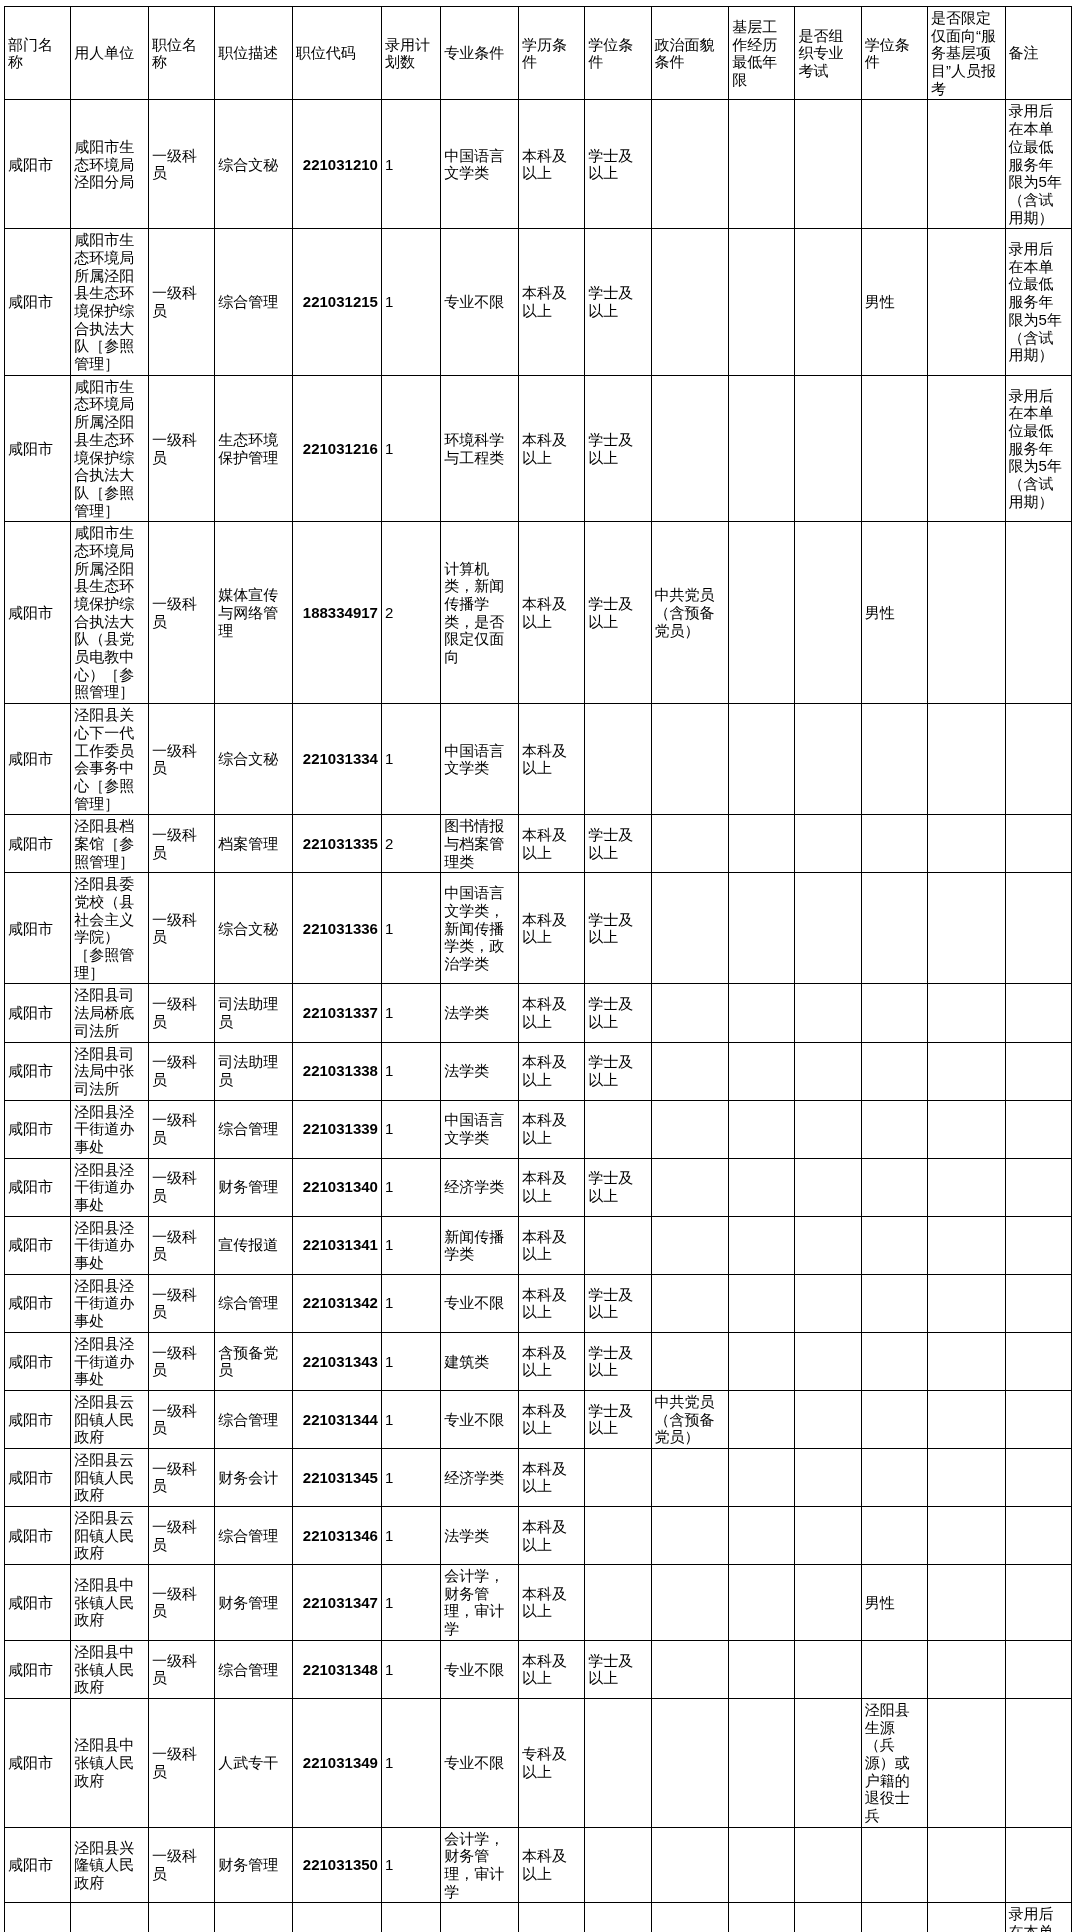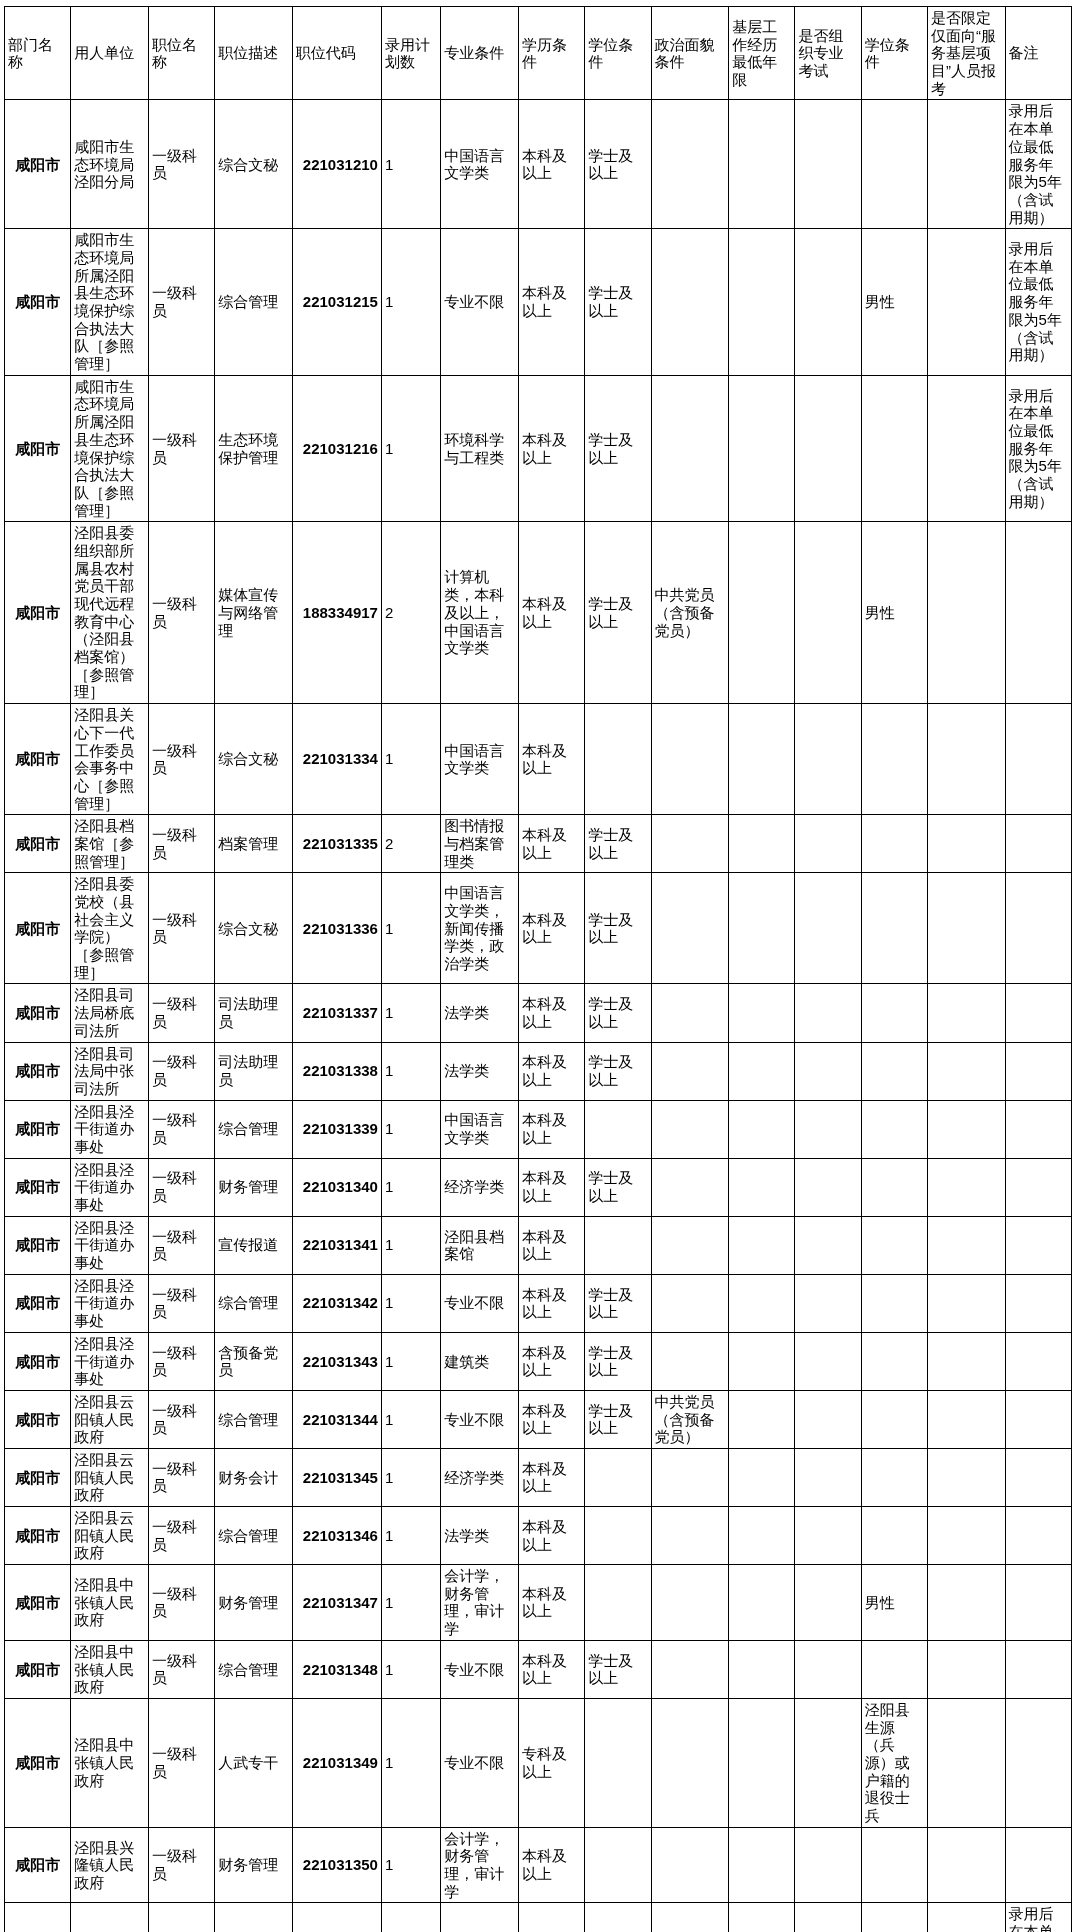--- a/index.html
+++ b/index.html
@@ -50,21 +50,21 @@
   col.c6 { width: 68px; }
   col.c7 { width: 58px; }
   col.c8 { width: 58px; }
   col.c9 { width: 68px; }
   col.c10 { width: 58px; }
   col.c11 { width: 58px; }
   col.c12 { width: 58px; }
   col.c13 { width: 68px; }
   col.c14 { width: 58px; }
 
-  td.dept { text-align: center; font-weight: bold; }
+  td.dept { text-align: left; }
   td.unit { font-size: 14px; }
   td.code { text-align: right; padding-right: 4px; font-weight: bold; }
   td.plan { text-align: left; }
 </style>
 </head>
 <body>
 
 <div id="sheet">
   <table class="recruit">
     <colgroup>
@@ -150,26 +150,26 @@
           <td>学士及以上</td>
           <td></td>
           <td></td>
           <td></td>
           <td></td>
           <td></td>
           <td>录用后在本单位最低服务年限为5年（含试用期）</td>
         </tr>
         <tr>
           <td class="dept">咸阳市</td>
-          <td class="unit">泾阳县委组织部所属县农村党员干部现代远程教育中心（泾阳县档案馆）［参照管理］</td>
+          <td class="unit">咸阳市生态环境局所属泾阳县生态环境保护综合执法大队（县党员电教中心）［参照管理］</td>
           <td>一级科员</td>
           <td>媒体宣传与网络管理</td>
           <td class="code">188334917</td>
           <td class="plan">2</td>
-          <td>计算机类，本科及以上，中国语言文学类</td>
+          <td>计算机类，新闻传播学类，是否限定仅面向</td>
           <td>本科及以上</td>
           <td>学士及以上</td>
           <td>中共党员（含预备党员）</td>
           <td></td>
           <td></td>
           <td>男性</td>
           <td></td>
           <td></td>
         </tr>
         <tr>
@@ -291,21 +291,21 @@
           <td></td>
           <td></td>
         </tr>
         <tr>
           <td class="dept">咸阳市</td>
           <td class="unit">泾阳县泾干街道办事处</td>
           <td>一级科员</td>
           <td>宣传报道</td>
           <td class="code">221031341</td>
           <td class="plan">1</td>
-          <td>泾阳县档案馆</td>
+          <td>新闻传播学类</td>
           <td>本科及以上</td>
           <td></td>
           <td></td>
           <td></td>
           <td></td>
           <td></td>
           <td></td>
           <td></td>
         </tr>
         <tr>

